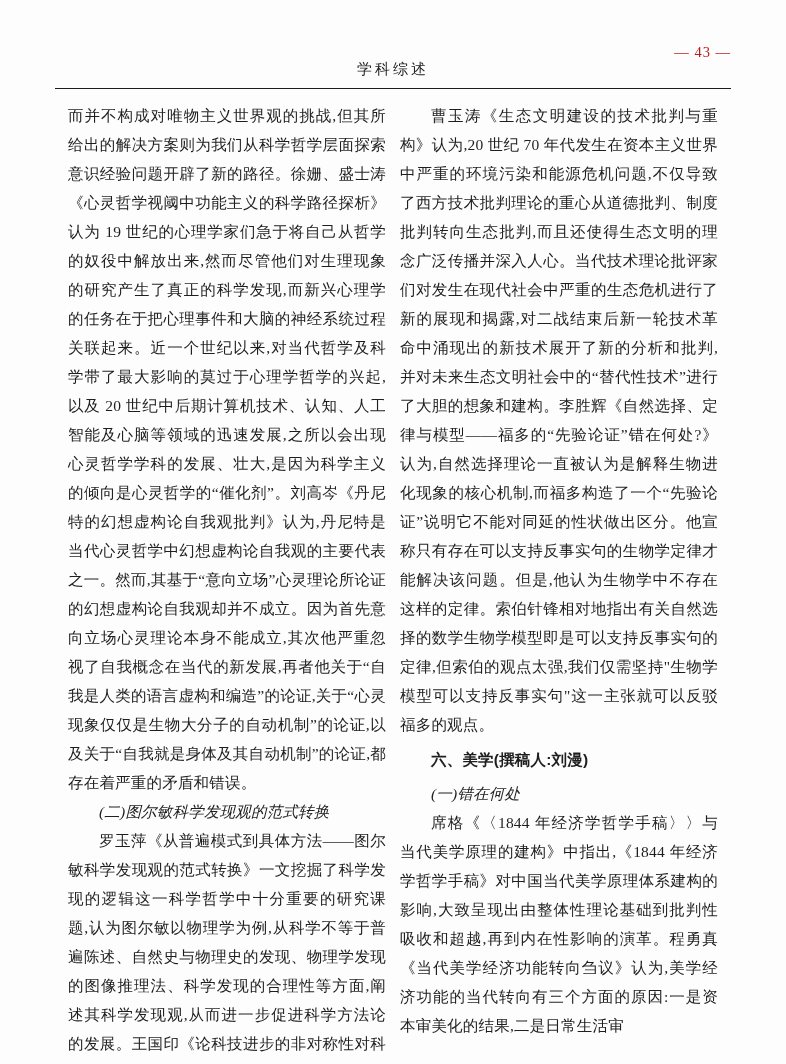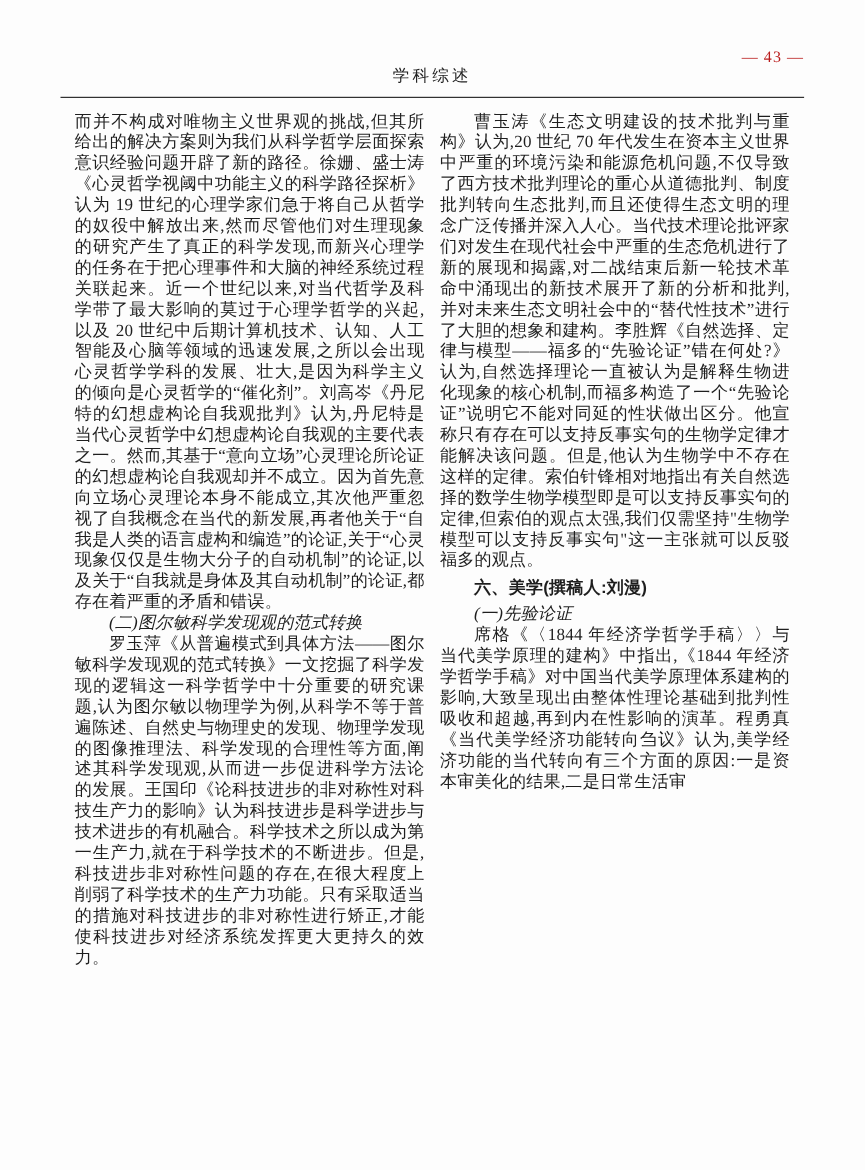--- a/index.html
+++ b/index.html
@@ -46,21 +46,21 @@
     display: flex;
     gap: 14px;
     padding: 12px 68px 0 68px;
   }
   .column {
     width: 318px;
   }
   .column p {
     margin: 0;
     font-size: 15.5px;
-    line-height: 19px;
+    line-height: 29px;
     text-align: justify;
     text-justify: inter-ideograph;
     letter-spacing: 0.2px;
   }
   .para-indent {
     text-indent: 2em;
   }
   .subsection-heading {
     text-indent: 2em;
     font-style: italic;
@@ -91,19 +91,19 @@
 
     <div class="column">
       <p>而并不构成对唯物主义世界观的挑战,但其所给出的解决方案则为我们从科学哲学层面探索意识经验问题开辟了新的路径。徐姗、盛士涛《心灵哲学视阈中功能主义的科学路径探析》认为 19 世纪的心理学家们急于将自己从哲学的奴役中解放出来,然而尽管他们对生理现象的研究产生了真正的科学发现,而新兴心理学的任务在于把心理事件和大脑的神经系统过程关联起来。近一个世纪以来,对当代哲学及科学带了最大影响的莫过于心理学哲学的兴起,以及 20 世纪中后期计算机技术、认知、人工智能及心脑等领域的迅速发展,之所以会出现心灵哲学学科的发展、壮大,是因为科学主义的倾向是心灵哲学的“催化剂”。刘高岑《丹尼特的幻想虚构论自我观批判》认为,丹尼特是当代心灵哲学中幻想虚构论自我观的主要代表之一。然而,其基于“意向立场”心灵理论所论证的幻想虚构论自我观却并不成立。因为首先意向立场心灵理论本身不能成立,其次他严重忽视了自我概念在当代的新发展,再者他关于“自我是人类的语言虚构和编造”的论证,关于“心灵现象仅仅是生物大分子的自动机制”的论证,以及关于“自我就是身体及其自动机制”的论证,都存在着严重的矛盾和错误。</p>
       <p class="subsection-heading">(二)图尔敏科学发现观的范式转换</p>
       <p class="para-indent">罗玉萍《从普遍模式到具体方法——图尔敏科学发现观的范式转换》一文挖掘了科学发现的逻辑这一科学哲学中十分重要的研究课题,认为图尔敏以物理学为例,从科学不等于普遍陈述、自然史与物理史的发现、物理学发现的图像推理法、科学发现的合理性等方面,阐述其科学发现观,从而进一步促进科学方法论的发展。王国印《论科技进步的非对称性对科技生产力的影响》认为科技进步是科学进步与技术进步的有机融合。科学技术之所以成为第一生产力,就在于科学技术的不断进步。但是,科技进步非对称性问题的存在,在很大程度上削弱了科学技术的生产力功能。只有采取适当的措施对科技进步的非对称性进行矫正,才能使科技进步对经济系统发挥更大更持久的效力。</p>
     </div>
 
     <div class="column">
       <p class="para-indent">曹玉涛《生态文明建设的技术批判与重构》认为,20 世纪 70 年代发生在资本主义世界中严重的环境污染和能源危机问题,不仅导致了西方技术批判理论的重心从道德批判、制度批判转向生态批判,而且还使得生态文明的理念广泛传播并深入人心。当代技术理论批评家们对发生在现代社会中严重的生态危机进行了新的展现和揭露,对二战结束后新一轮技术革命中涌现出的新技术展开了新的分析和批判,并对未来生态文明社会中的“替代性技术”进行了大胆的想象和建构。李胜辉《自然选择、定律与模型——福多的“先验论证”错在何处?》认为,自然选择理论一直被认为是解释生物进化现象的核心机制,而福多构造了一个“先验论证”说明它不能对同延的性状做出区分。他宣称只有存在可以支持反事实句的生物学定律才能解决该问题。但是,他认为生物学中不存在这样的定律。索伯针锋相对地指出有关自然选择的数学生物学模型即是可以支持反事实句的定律,但索伯的观点太强,我们仅需坚持"生物学模型可以支持反事实句"这一主张就可以反驳福多的观点。</p>
       <p class="section-heading">六、美学(撰稿人:刘漫)</p>
-      <p class="subsection-heading">(一)先验论证</p>
+      <p class="subsection-heading">(一)错在何处</p>
       <p class="para-indent">席格《〈1844 年经济学哲学手稿〉〉与当代美学原理的建构》中指出,《1844 年经济学哲学手稿》对中国当代美学原理体系建构的影响,大致呈现出由整体性理论基础到批判性吸收和超越,再到内在性影响的演革。程勇真《当代美学经济功能转向刍议》认为,美学经济功能的当代转向有三个方面的原因:一是资本审美化的结果,二是日常生活审</p>
     </div>
 
   </div>
 
 </div>
 
 </body></html>

